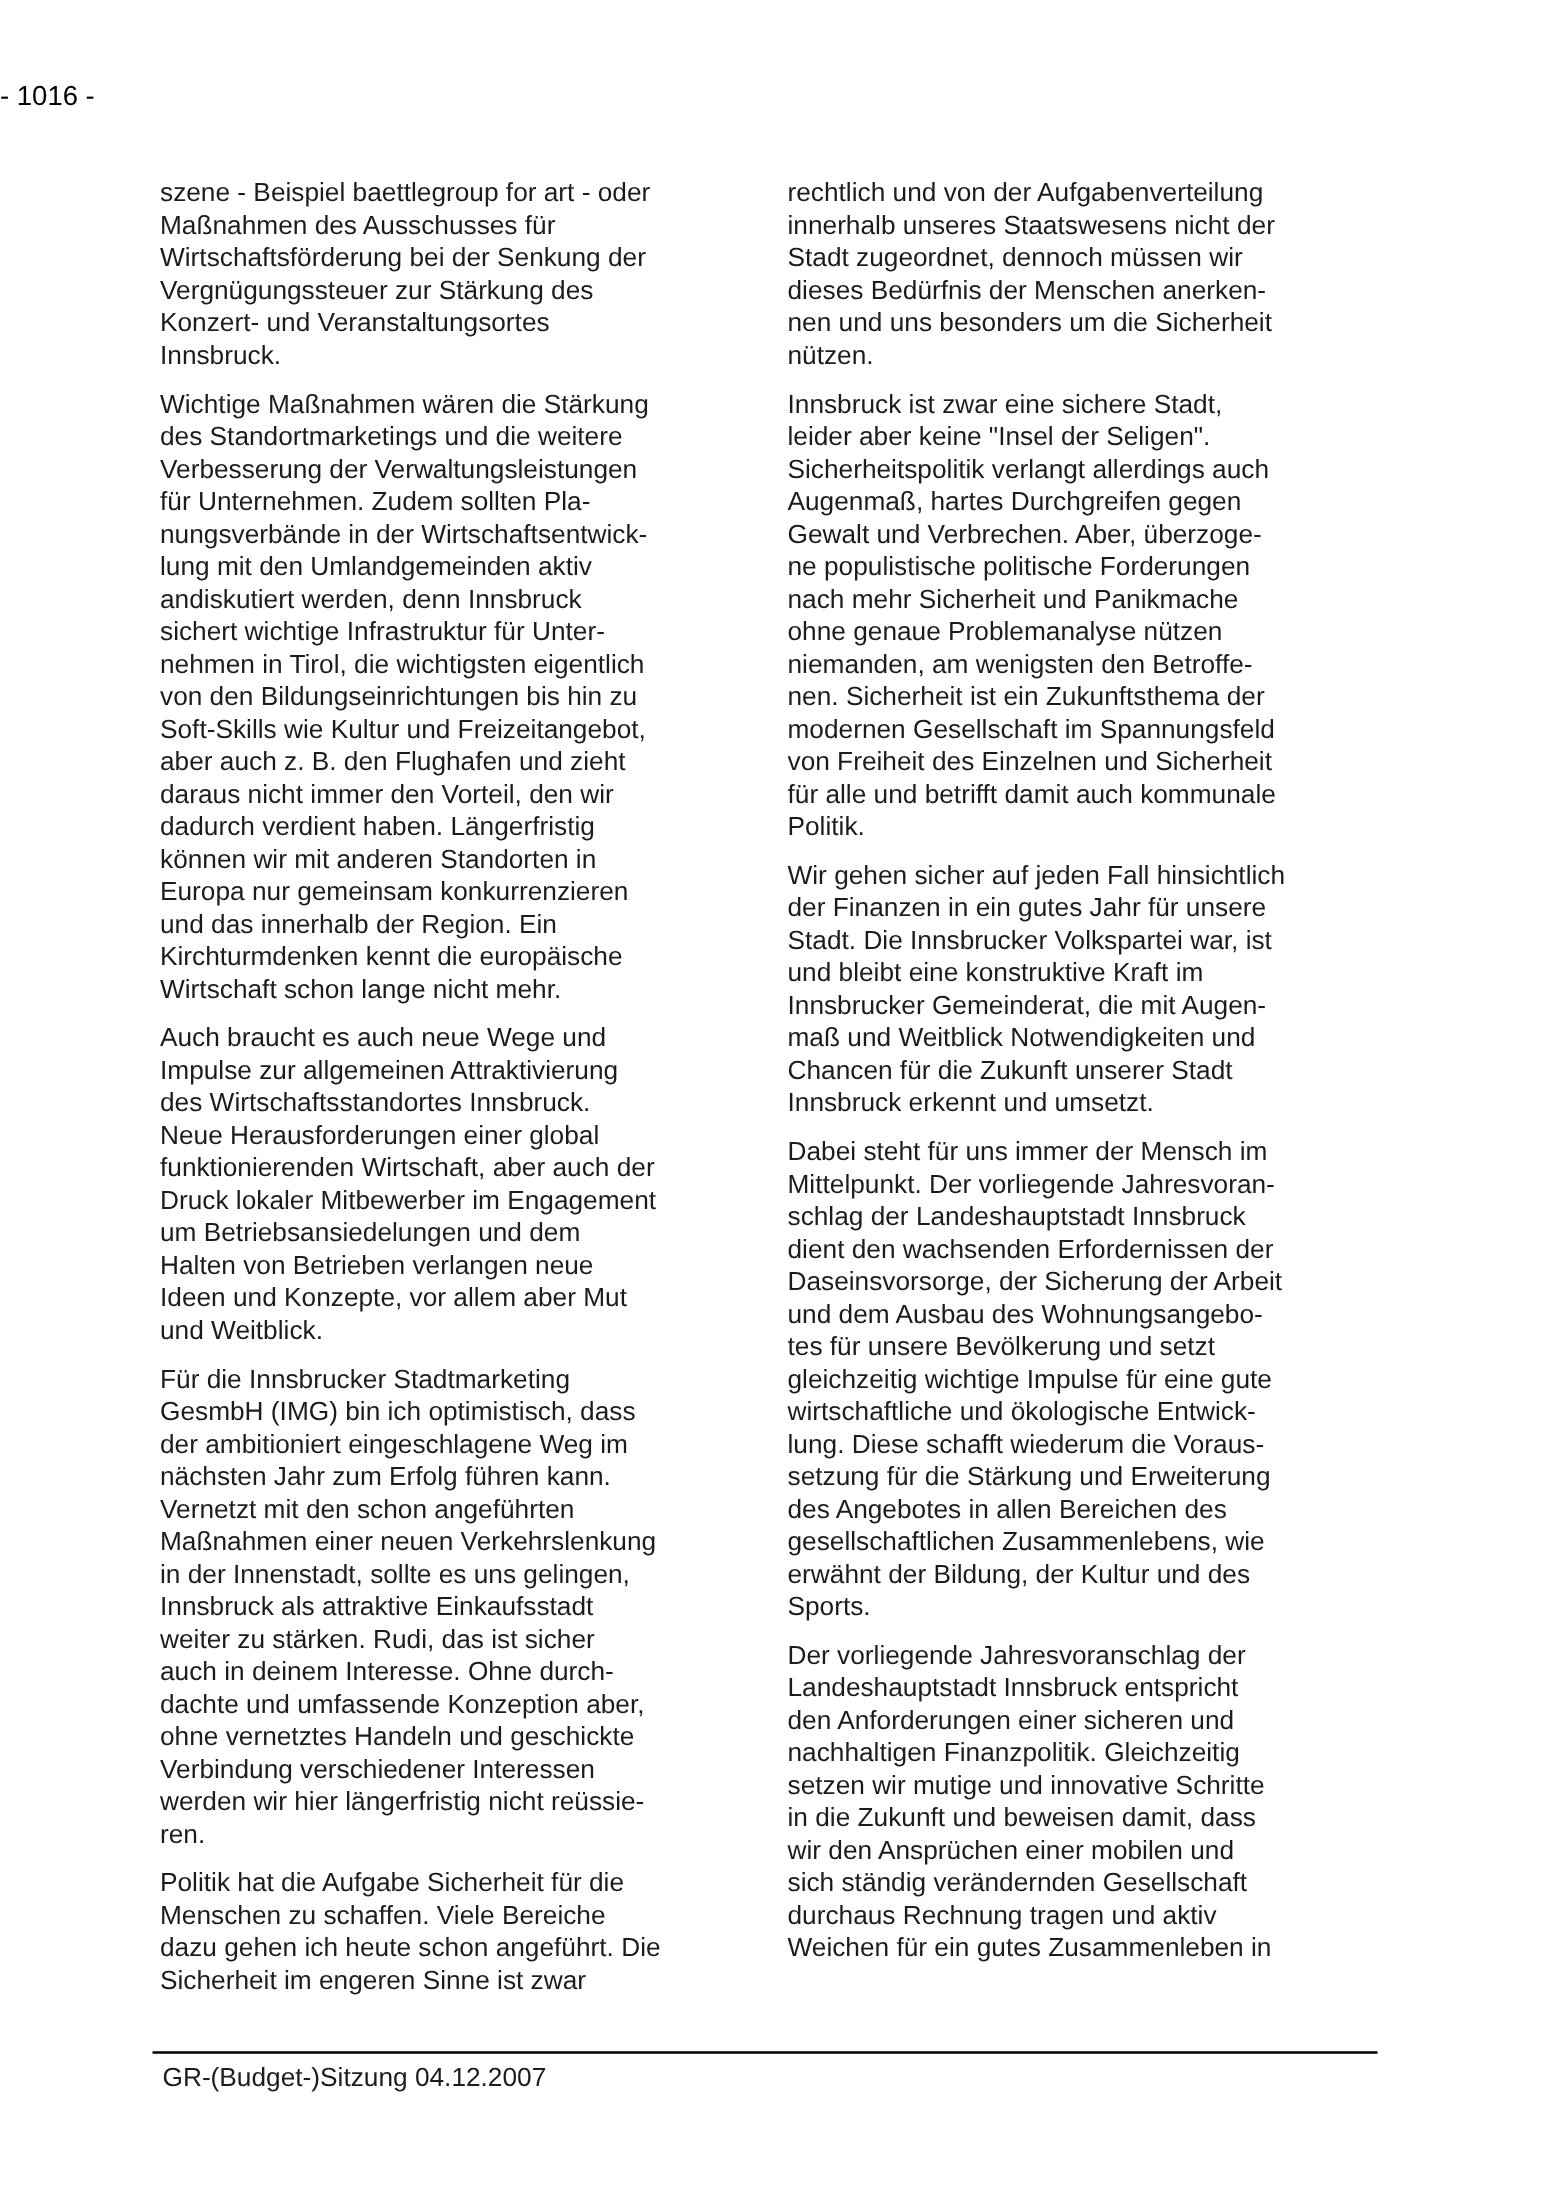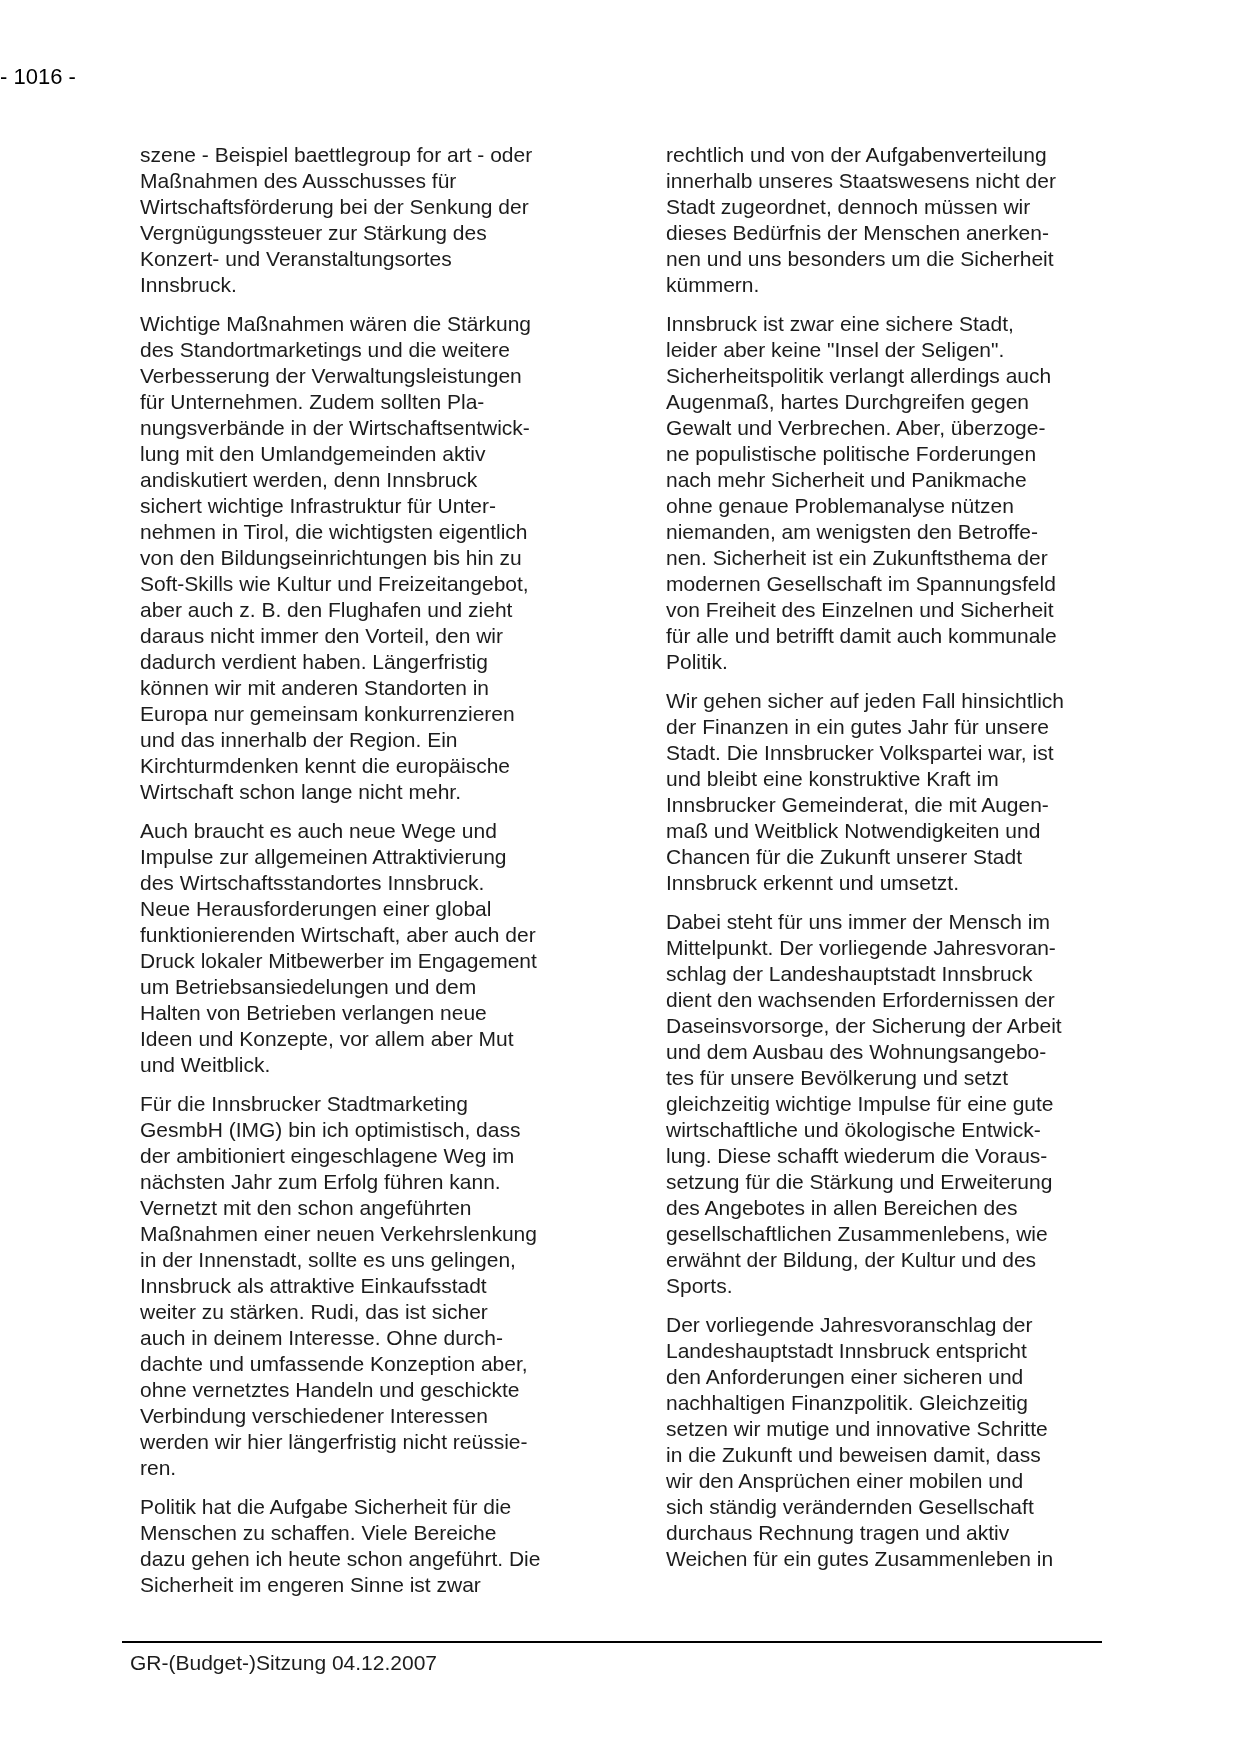--- a/index.html
+++ b/index.html
@@ -22,23 +22,23 @@
     left: 0;
     width: 100%;
     text-align: left;
     font-size: 22px;
     line-height: 26px;
     color: #000000;
   }
   .columns {
     position: absolute;
     top: 142px;
-    left: 140px;
+    left: 128px;
     display: flex;
-    gap: 76px;
+    gap: 52px;
   }
   .col {
     width: 450px;
   }
   .para {
     margin: 0 0 13px 0;
     font-size: 21px;
     line-height: 26px;
     white-space: pre;
     color: #1c1c1c;
@@ -123,21 +123,21 @@
 Menschen zu schaffen. Viele Bereiche
 dazu gehen ich heute schon angeführt. Die
 Sicherheit im engeren Sinne ist zwar</p>
     </div>
     <div class="col">
       <p class="para">rechtlich und von der Aufgabenverteilung
 innerhalb unseres Staatswesens nicht der
 Stadt zugeordnet, dennoch müssen wir
 dieses Bedürfnis der Menschen anerken-
 nen und uns besonders um die Sicherheit
-kümmern.</p>
+nützen.</p>
       <p class="para">Innsbruck ist zwar eine sichere Stadt,
 leider aber keine "Insel der Seligen".
 Sicherheitspolitik verlangt allerdings auch
 Augenmaß, hartes Durchgreifen gegen
 Gewalt und Verbrechen. Aber, überzoge-
 ne populistische politische Forderungen
 nach mehr Sicherheit und Panikmache
 ohne genaue Problemanalyse nützen
 niemanden, am wenigsten den Betroffe-
 nen. Sicherheit ist ein Zukunftsthema der

